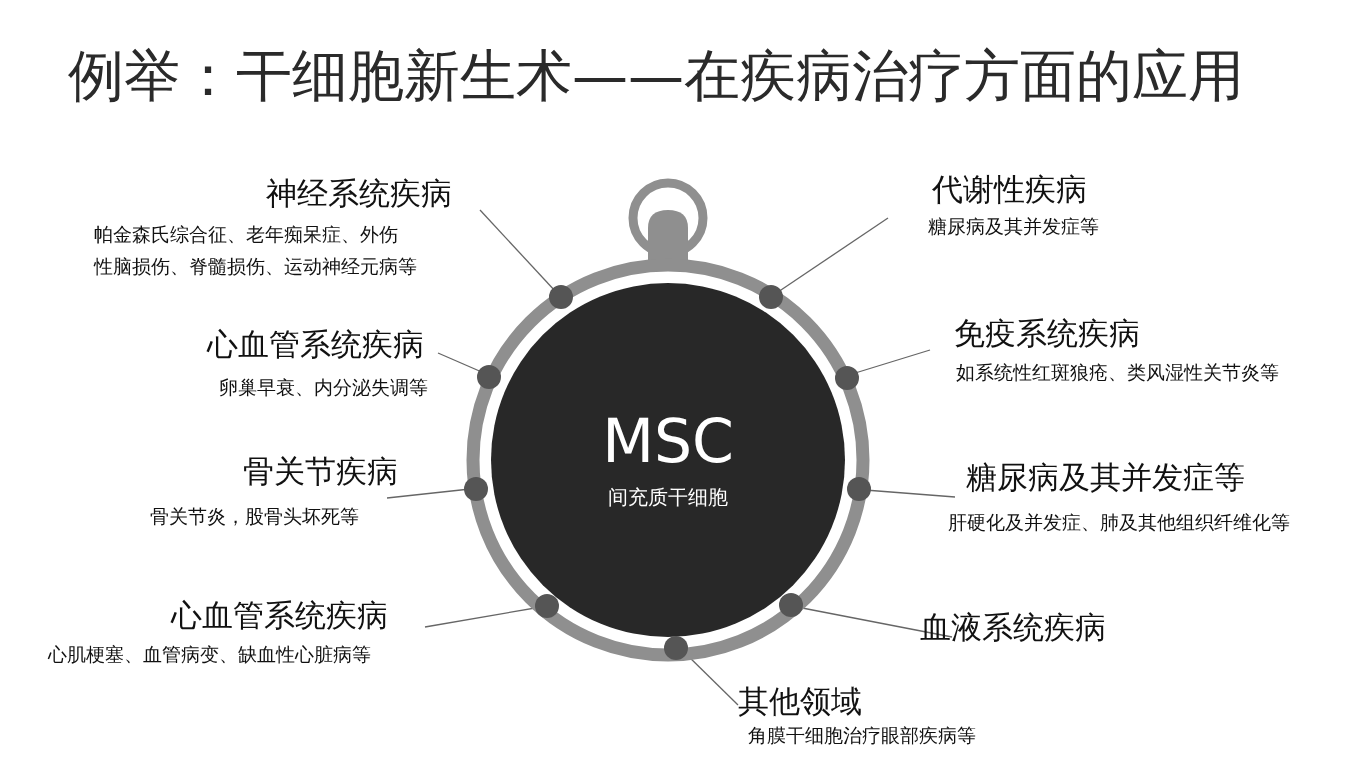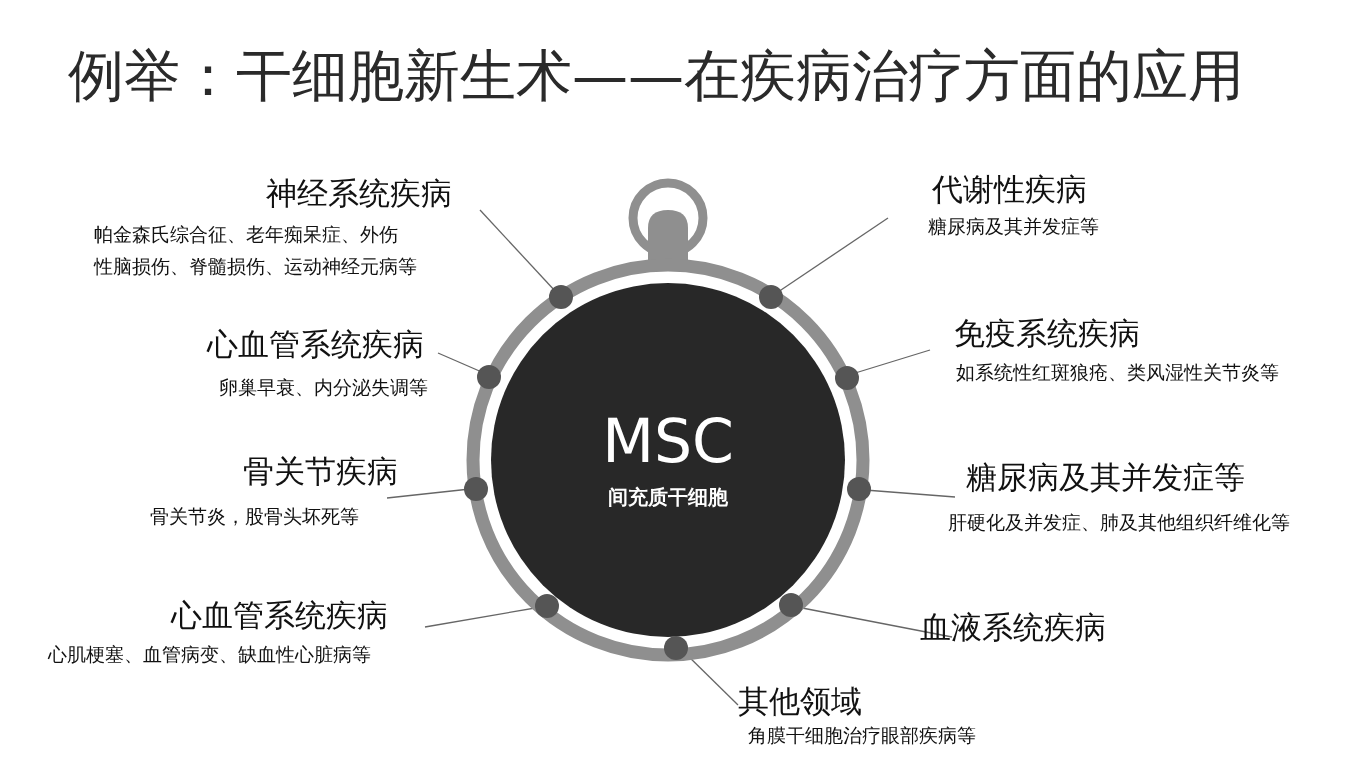--- a/index.html
+++ b/index.html
@@ -8,21 +8,21 @@
   .title { position:absolute; left:68px; top:40px; font-size:56px; line-height:72px;
            color:#2a2a2a; white-space:nowrap; letter-spacing:0px; }
   svg.diagram { position:absolute; left:0; top:0; }
   .label { position:absolute; white-space:nowrap; }
   .label .head { font-size:31px; line-height:42px; color:#111; }
   .label .desc { font-size:19px; line-height:32px; color:#111; }
   .right { text-align:right; }
   .left-align { text-align:left; }
   .center-text { position:absolute; left:568px; width:200px; text-align:center; color:#fff; }
   .msc { top:405px; font-size:60px; line-height:72px; }
-  .msc-sub { top:483px; font-size:20px; line-height:28px;font-weight:bold; }
+  .msc-sub { top:483px; font-size:20px; line-height:28px; }
 </style>
 </head>
 <body>
 
 <div class="title">例举：干细胞新生术——在疾病治疗方面的应用</div>
 
 <svg class="diagram" width="1364" height="776" viewBox="0 0 1364 776">
 
   <g stroke="#666666" stroke-width="1.3" fill="none">
     <line x1="480" y1="210" x2="556" y2="292"></line>

